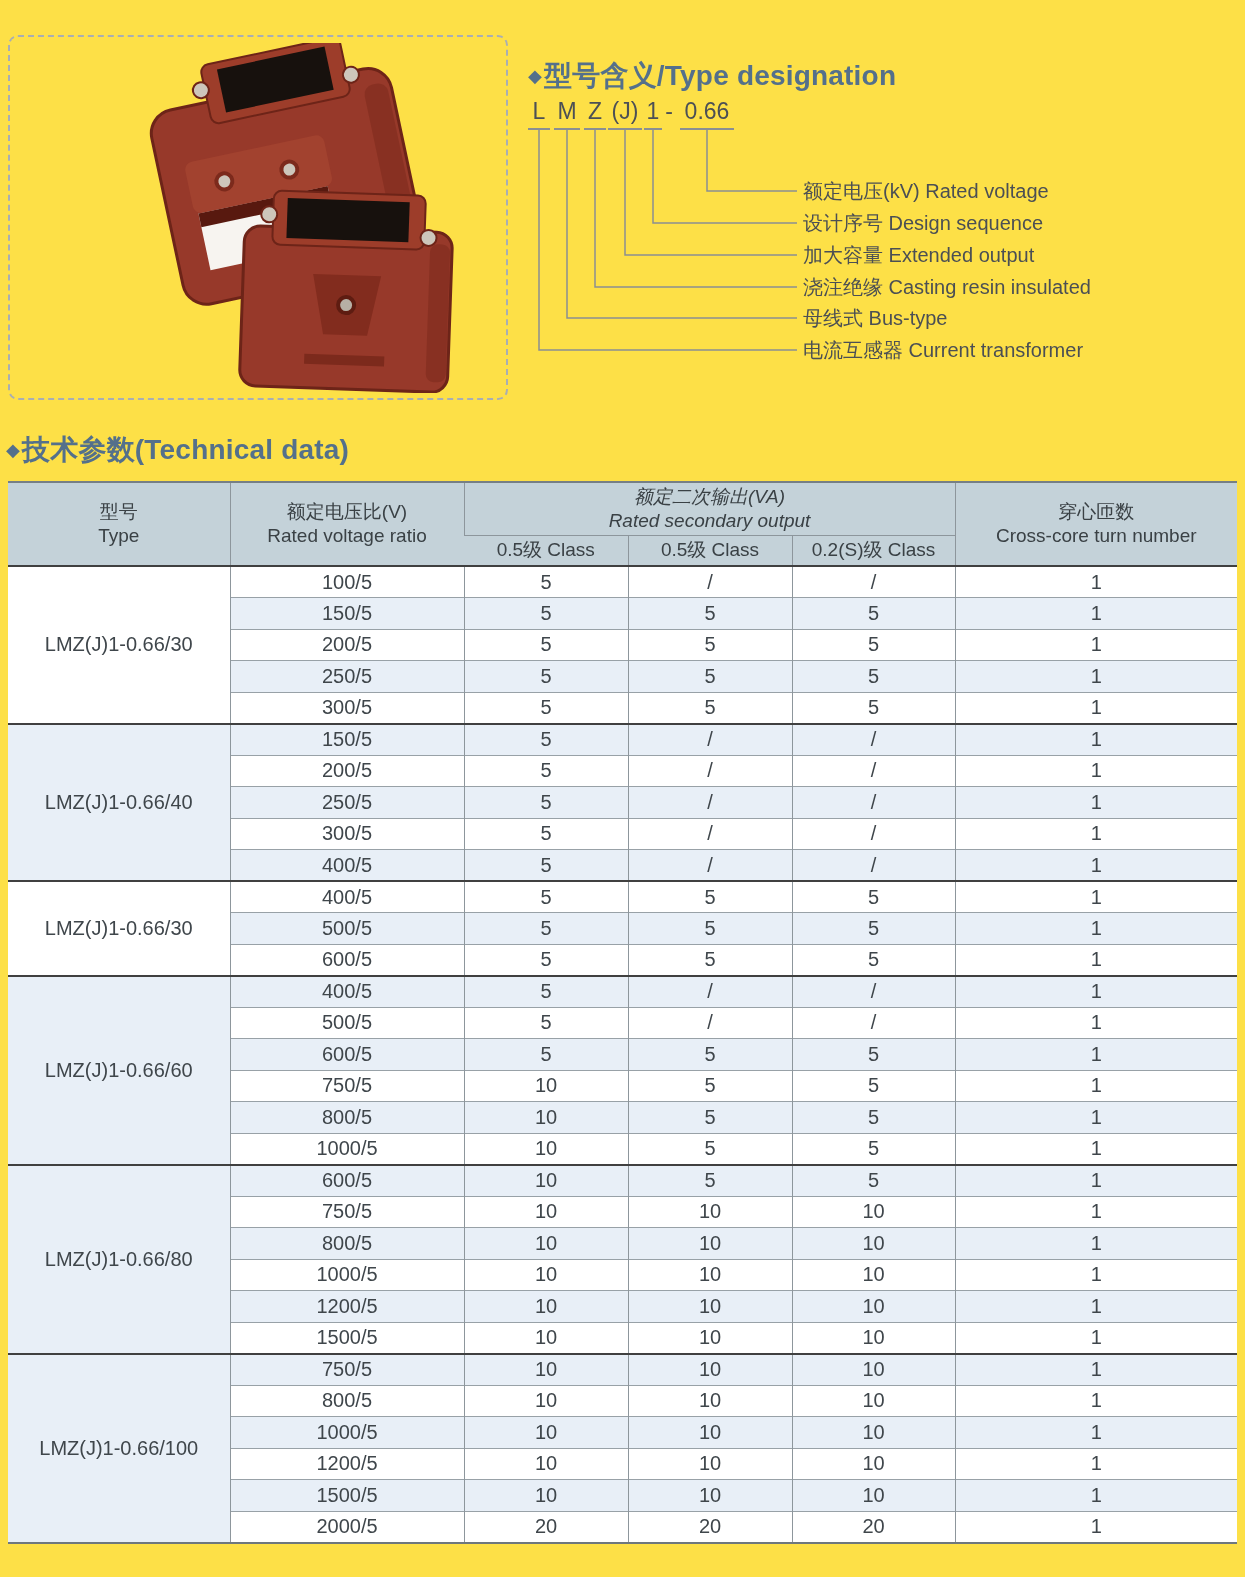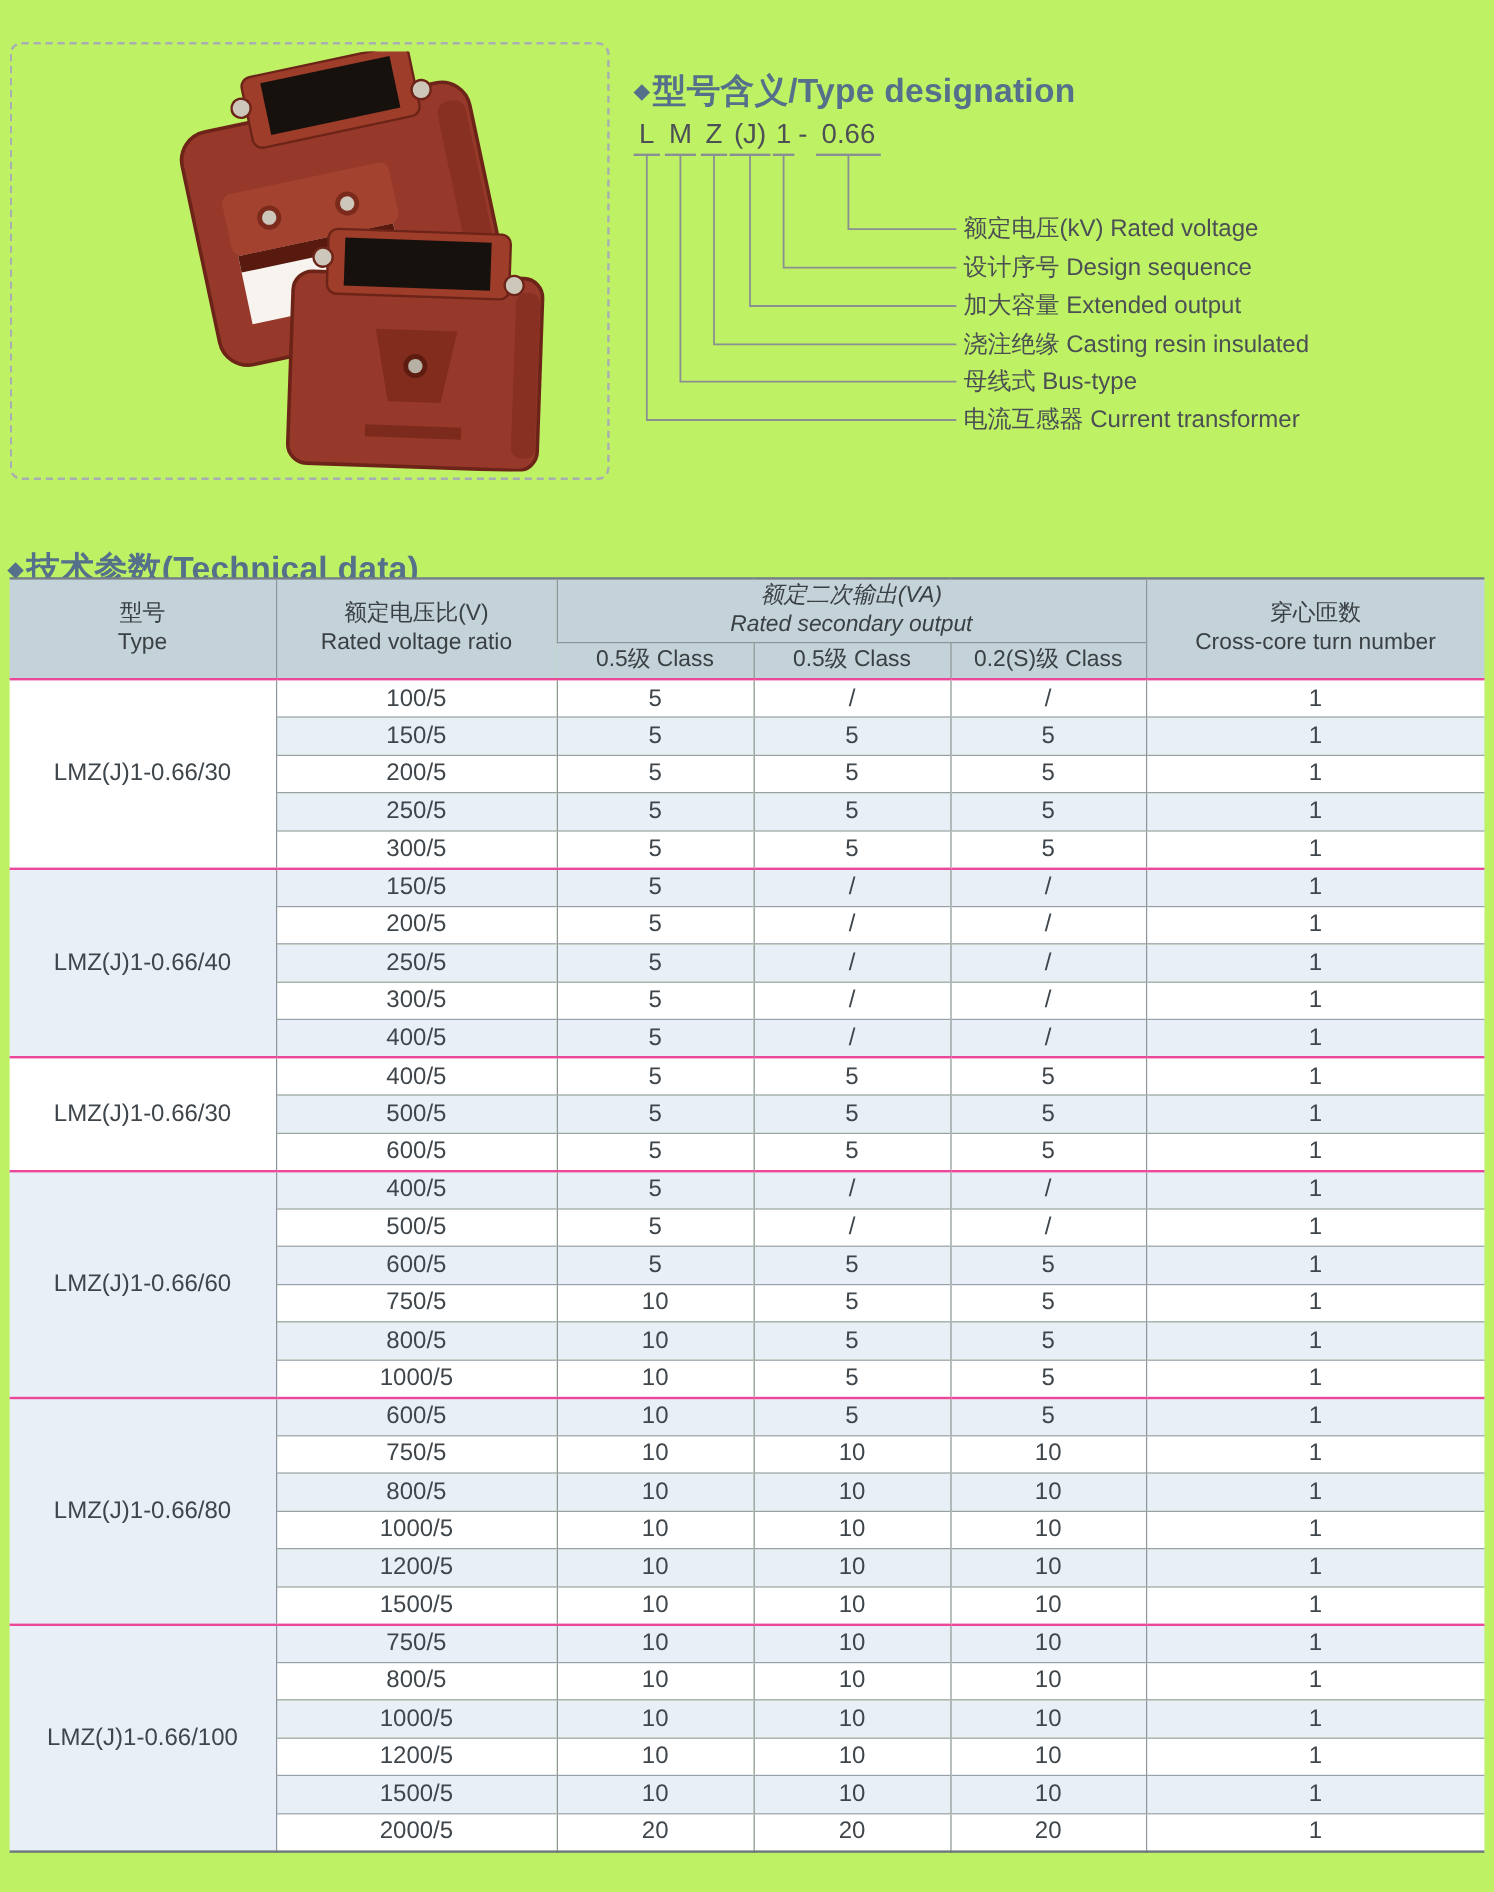--- a/index.html
+++ b/index.html
@@ -1,29 +1,29 @@
 <!DOCTYPE html>
 <html><head>
 <meta charset="utf-8">
 <style>
   * { margin:0; padding:0; box-sizing:border-box; }
   html,body { background:#ffffff; }
   body { font-family:"Liberation Sans","DejaVu Sans",sans-serif; }
-  .page { position:relative; width:1245px; height:1577px; background:#bef264; overflow:hidden; }
+  .page { position:relative; width:1245px; height:1577px; background:#fde047; overflow:hidden; }
 
   
   .photo-box { position:absolute; left:8px; top:35px; width:500px; height:365px;
                border:2px dashed #a9aeb3; border-radius:10px; }
   .photo-box svg { position:absolute; left:34px; top:6px; }
 
   
   .sec-heading { position:absolute; font-weight:bold; color:#54708b; font-size:28px; letter-spacing:0.2px; }
   .sec-heading .dmd { font-size:18px; vertical-align:3px; margin-right:2px; }
   #heading-type { left:528px; top:57px; }
-  #heading-tech { left:6px;  top:431px;margin-top:24px; }
+  #heading-tech { left:6px;  top:431px; }
 
   .code-part { position:absolute; top:98px; font-size:23px; color:#4c5055; text-align:center;
                padding-bottom:3px; }
   .code-part.u { border-bottom:2px solid #8a8f93; }
   #cp0 { left:528px; width:22px; } #cp1 { left:554px; width:26px; }
   #cp2 { left:584px; width:22px; } #cp3 { left:608px; width:34px; }
   #cp4 { left:644px; width:18px; } #cp5 { left:662px; width:14px; padding-bottom:0; }
   #cp6 { left:680px; width:54px; }
 
   #connector-svg { position:absolute; left:520px; top:127px; }
@@ -41,21 +41,21 @@
   .data-table thead th { background:#c4d2d9; color:#3a4145; font-size:19px; line-height:24px;
                          text-align:center; vertical-align:middle; }
   .data-table thead tr.grp-row th { border-top:2px solid #767f85; }
   .data-table thead tr.grp-row { height:53px; }
   .data-table thead tr.sub-row { height:31px; }
   .data-table thead th.th-va { border-bottom:1px solid #8d969c;font-style:italic; }
 
   .data-table tbody td { height:31.5px; text-align:center; vertical-align:middle;
                          font-size:20px; color:#3f464b; background:#ffffff;
                          border-top:1px solid #98a1a7; }
-  .data-table tbody tr.group-start td { border-top:2px solid #ec4899; }
+  .data-table tbody tr.group-start td { border-top:2px solid #404040; }
   .data-table tbody tr.stripe td { background:#e8eff7; }
   .data-table tbody td.type-cell { background:#ffffff; border-right:1px solid #8d969c; }
 </style>
 </head>
 <body>
 
 <div class="page">
 
   <div class="photo-box">
     <svg width="430" height="350" viewBox="0 0 430 350">

